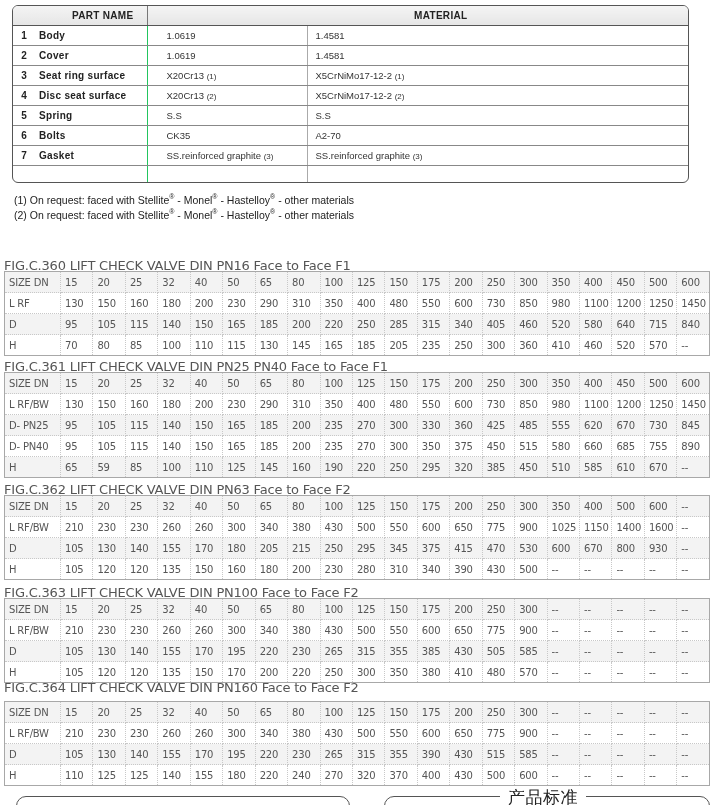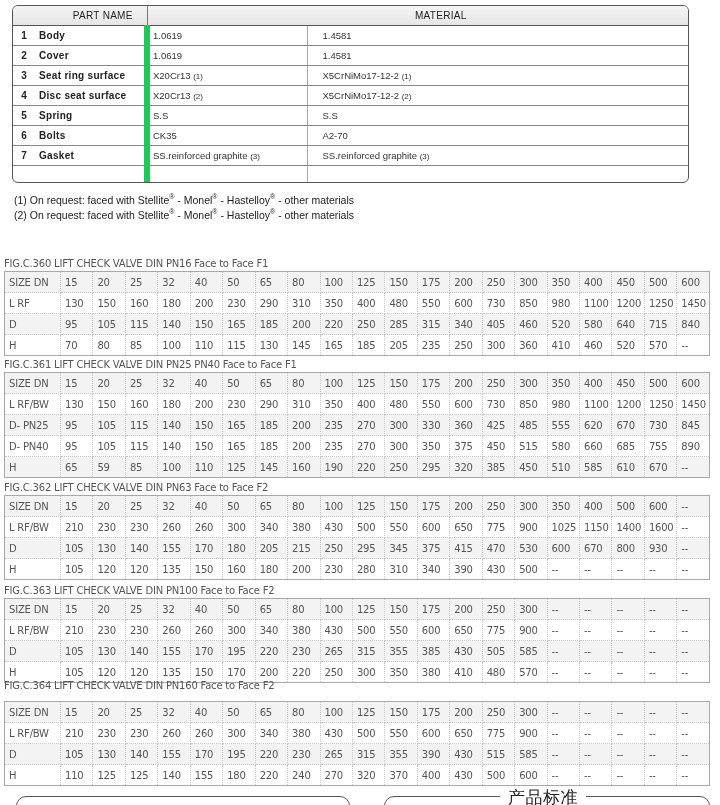--- a/index.html
+++ b/index.html
@@ -7,39 +7,39 @@
   body { font-family: "Liberation Sans", sans-serif; color: #222; position: relative; }
 
   
   .mat-wrap {
     position: absolute; left: 12px; top: 5px; width: 377px;
     width: 677px; height: 178px;
     border: 1px solid #555; border-radius: 6px; overflow: hidden;
   }
   .mat { width: 100%; border-collapse: collapse; font-size: 10px; }
   .mat th {
-    height: 19px; font-weight: normal; font-size: 10px; color: #222;
+    height: 19px; font-weight: bold; font-size: 10px; color: #222;
     background: linear-gradient(#f4f4f4, #e6e6e6);
     border-bottom: 1px solid #555; letter-spacing: .3px; padding-left: 46px;
   }
   .mat th.c-part { border-right: 1px solid #777; }
   .mat td { height: 20px; border-bottom: 1px solid #888; vertical-align: middle; }
   .mat tr:last-child td { border-bottom: none; height: 19px; }
   .mat td.no { width: 22px; text-align: center; font-weight: bold; }
-  .mat td.pn { width: 112px; font-weight: bold; border-right: 6px solid #22c55e; padding-left: 4px; letter-spacing: .3px; }
-  .mat td.m1 { width: 160px; border-right: 1px solid #aaa; padding-left: 3px; color: #333; font-size: 9.5px; }
-  .mat td.m2 { padding-left: 15px; color: #333; font-size: 9.5px; margin-left: 17px; }
+  .mat td.pn { width: 112px; font-weight: bold; border-right: 1px solid #22c55e; padding-left: 4px; letter-spacing: .3px; }
+  .mat td.m1 { width: 160px; border-right: 1px solid #aaa; padding-left: 19px; color: #333; font-size: 9.5px; }
+  .mat td.m2 { padding-left: 8px; color: #333; font-size: 9.5px; margin-left: 17px; }
   .sm { font-size: 8px; }
 
   .notes { position: absolute; left: 14px; top: 191px; font-size: 10.5px; line-height: 12.5px; color: #222; }
   .notes sup { font-size: 7px; }
 
   
   .fig-title {
-    position: absolute; left: 4px; font-size: 10px; color: #555;
+    position: absolute; left: 4px; font-size: 13px; color: #555;
     font-family: "DejaVu Sans", sans-serif; letter-spacing: -.2px; white-space: nowrap;
   }
   .dim {
     position: absolute; left: 4px; width: 706px;
     border-collapse: collapse; border: 1px solid #a8a8a8;
     font-family: "DejaVu Sans", sans-serif; font-size: 10px; color: #555;
     table-layout: fixed;
   }
   .dim td {
     height: 21px; padding-left: 4px; white-space: nowrap;

